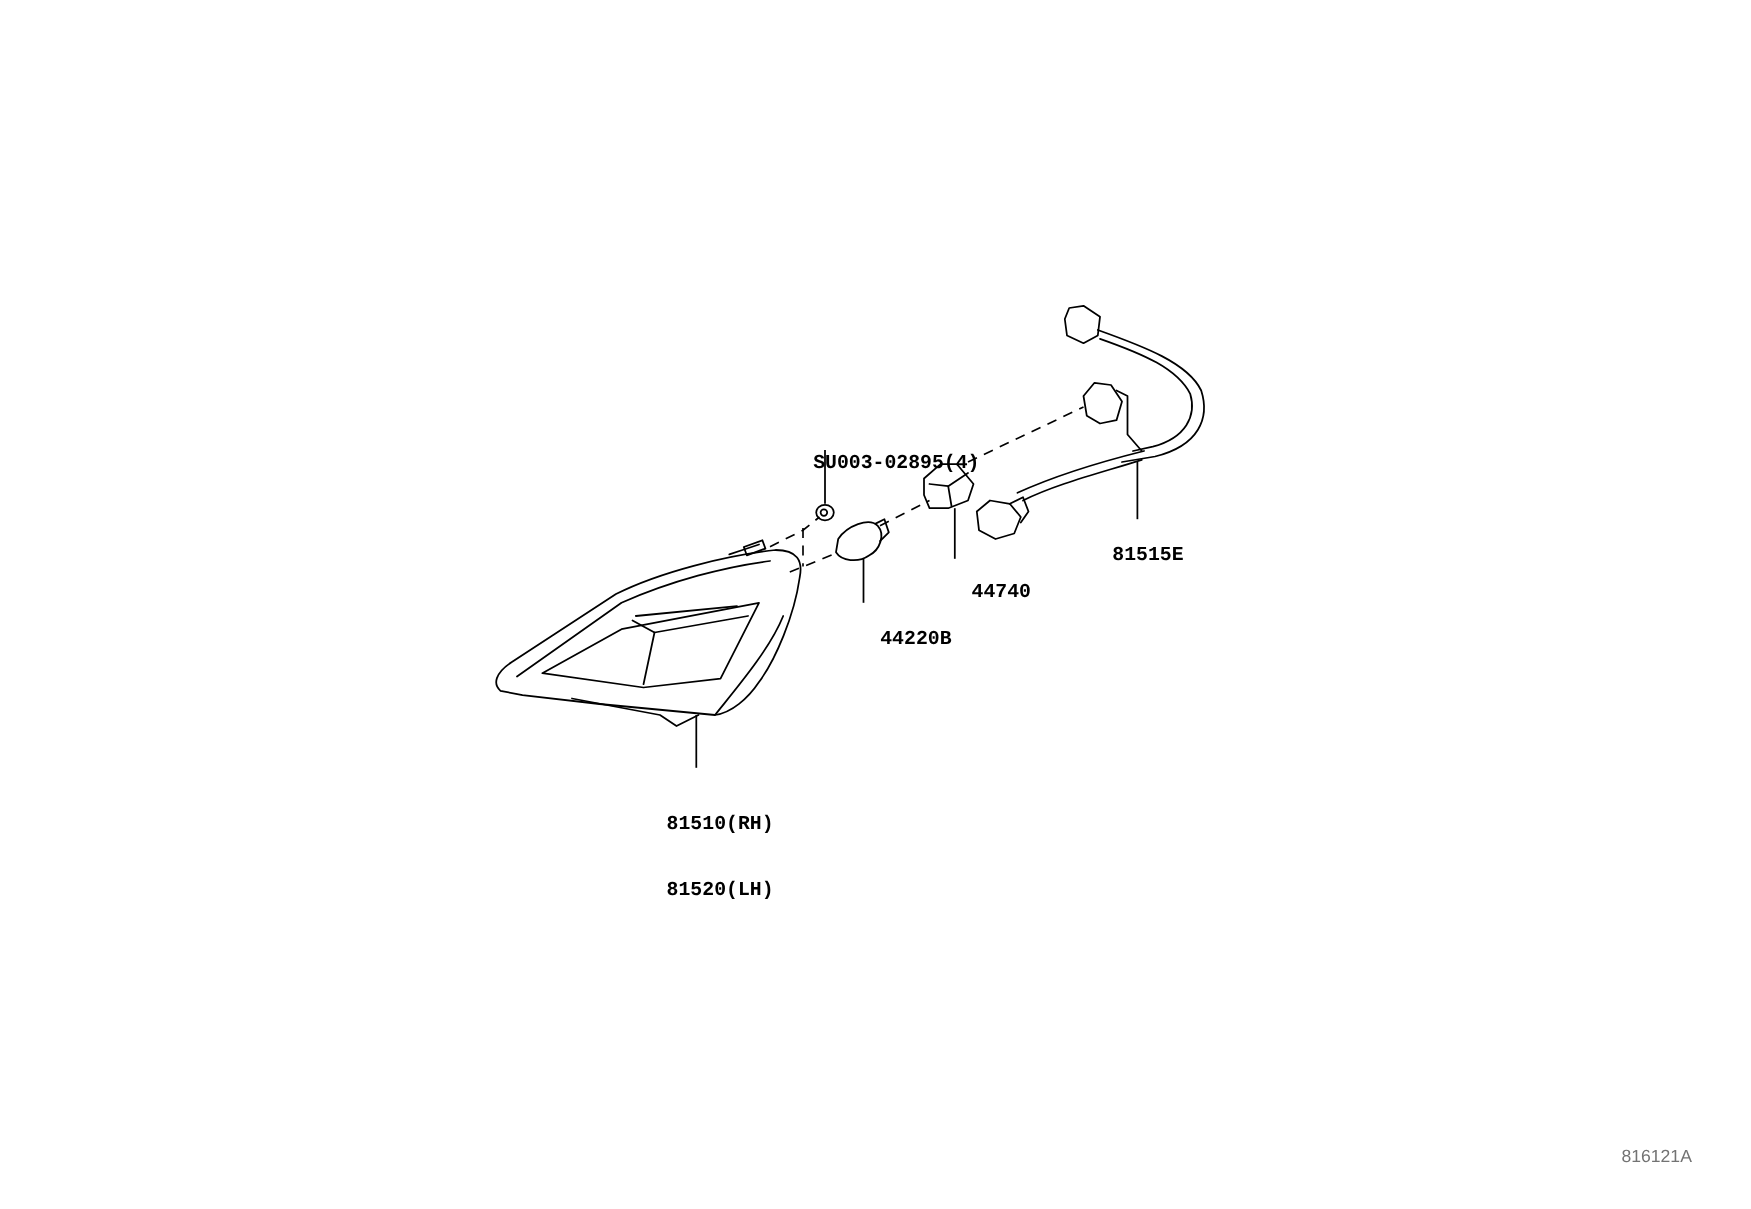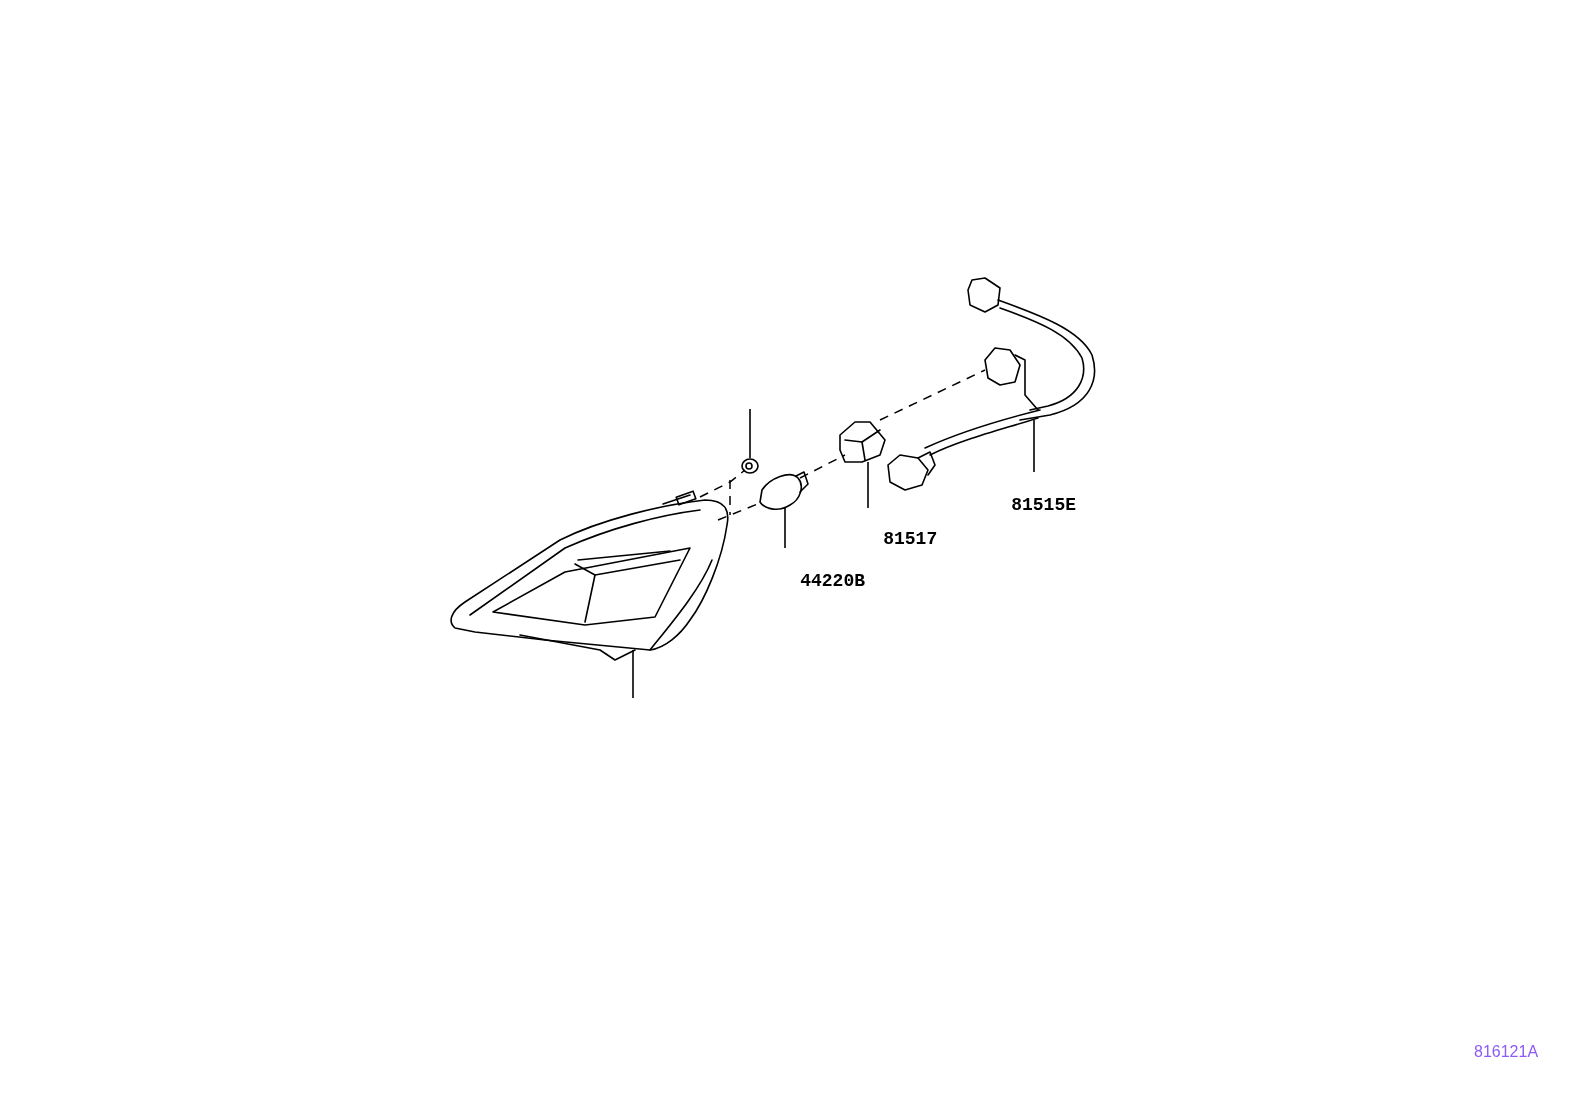--- a/index.html
+++ b/index.html
@@ -12,21 +12,21 @@
     font-size: 18px;
     color: #000;
     line-height: 20px;
     white-space: pre;
     letter-spacing: 0px;
   }
   .fig-id {
     position: absolute;
     font-family: "Liberation Sans", "DejaVu Sans", sans-serif;
     font-size: 16px;
-    color: #8b5cf6;
+    color: #737373;
   }
   svg .ln { fill: none; stroke: #000; stroke-width: 1.6; stroke-linejoin: round; stroke-linecap: round; }
   svg .dash { fill: none; stroke: #000; stroke-width: 1.5; stroke-dasharray: 9 7; }
   svg .lead { fill: none; stroke: #000; stroke-width: 1.6; }
 </style>
 </head>
 <body>
 
 <div id="canvas">
   <svg width="1592" height="1099" viewBox="0 0 1592 1099">
@@ -78,24 +78,31 @@
       <path class="ln" d="M918,458 L930,452 L935,465 L928,475"></path>
     </g>
 
     <line class="lead" x1="750" y1="409" x2="750" y2="458"></line>
     <line class="lead" x1="785" y1="508" x2="785" y2="548"></line>
     <line class="lead" x1="868" y1="462" x2="868" y2="508"></line>
     <line class="lead" x1="1034" y1="420" x2="1034" y2="472"></line>
     <line class="lead" x1="633" y1="650" x2="633" y2="698"></line>
   </svg>
 
+  <div class="callout" style="left:696px; top:391px;">
+    <span>SU003-02895(4)</span>
+  </div>
   <div class="callout" style="left:757px; top:551px;">
     <span>44220B</span>
   </div>
   <div class="callout" style="left:840px; top:509px;">
-    <span>81517</span>
+    <span>44740</span>
   </div>
   <div class="callout" style="left:968px; top:475px;">
     <span>81515E</span>
+  </div>
+  <div class="callout" style="left:606px; top:700px;">
+    <div>81510(RH)</div>
+    <div>81520(LH)</div>
   </div>
 
   <div class="fig-id" style="left:1474px; top:1043px;">816121A</div>
 </div>
 
 </body></html>

